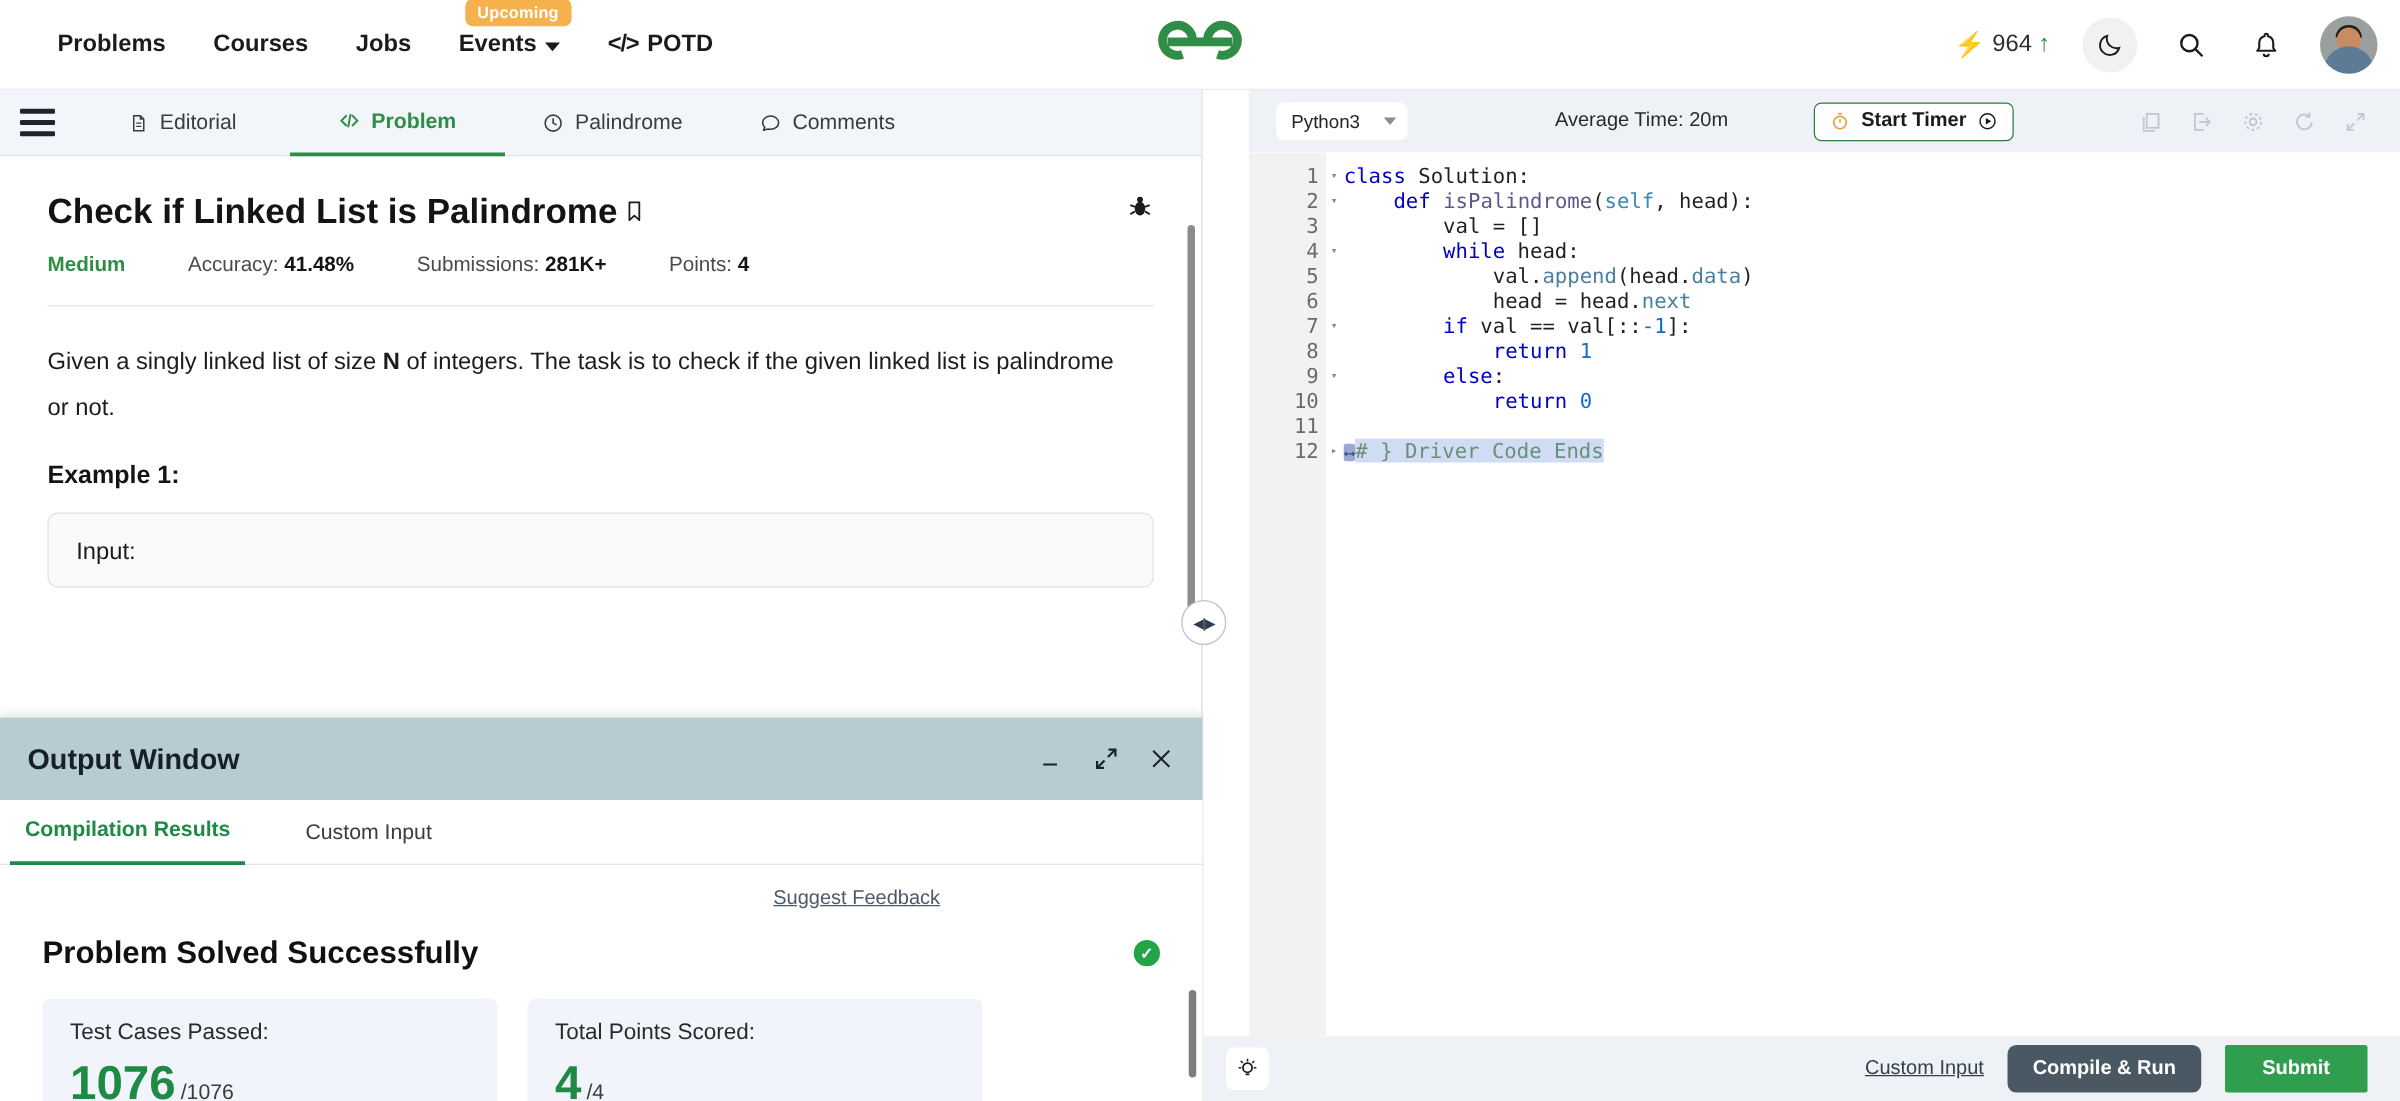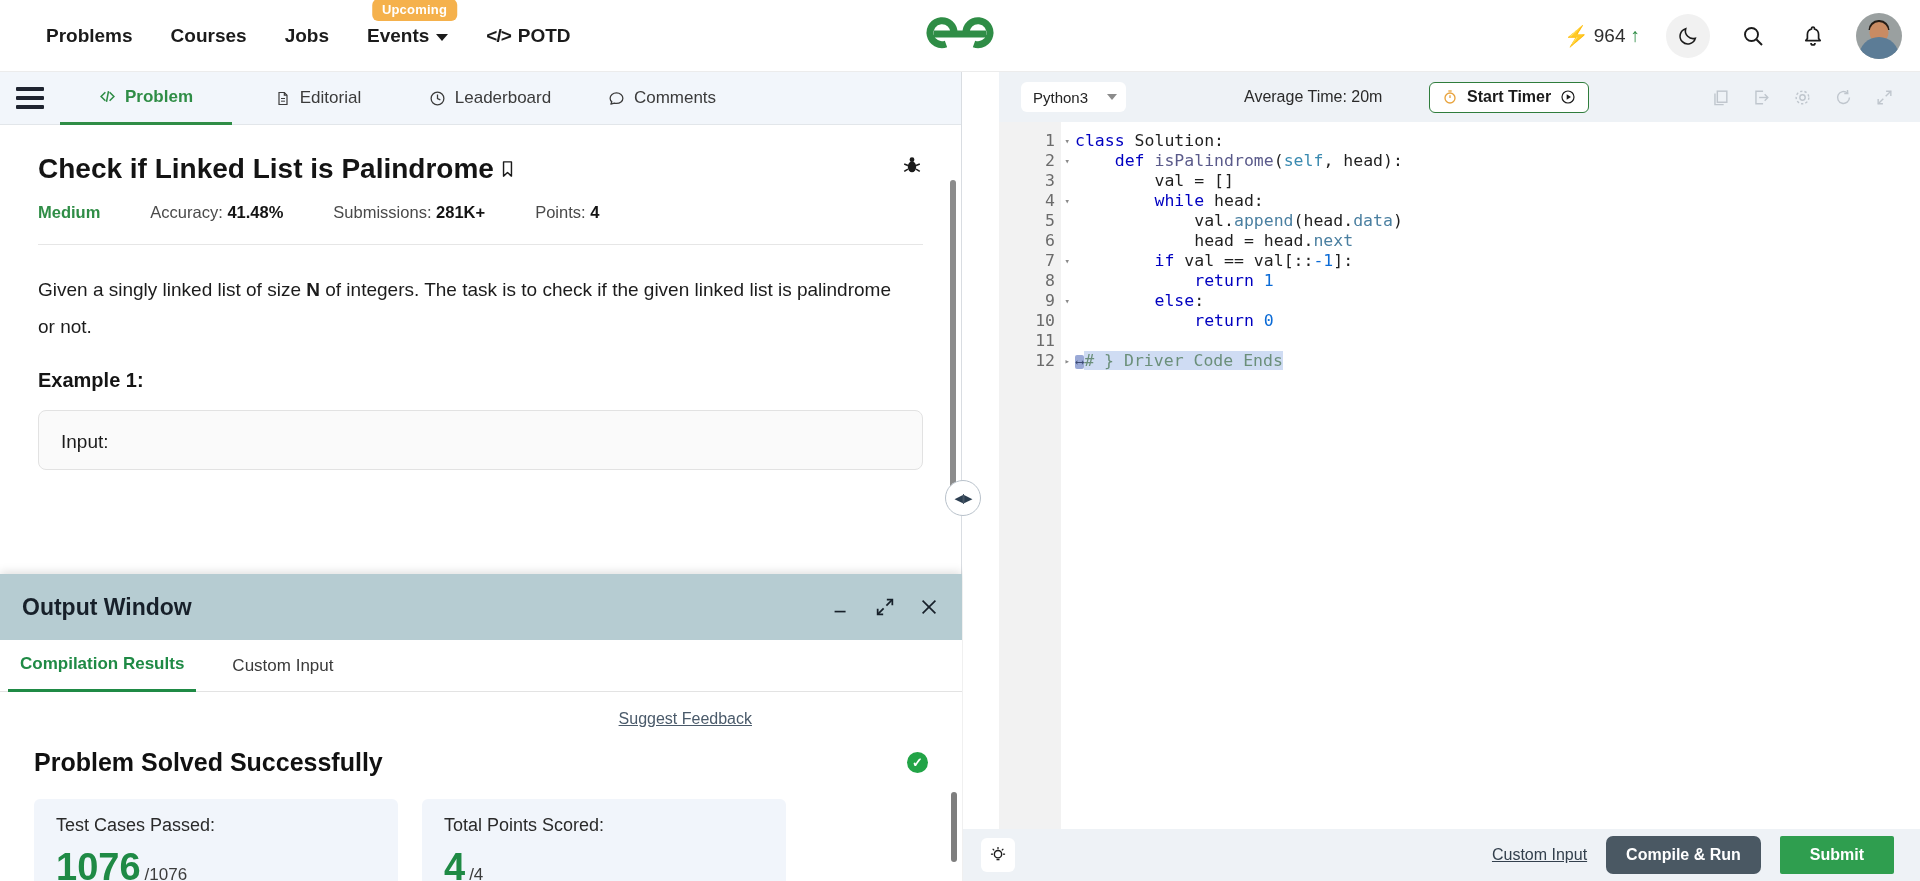--- a/index.html
+++ b/index.html
@@ -112,21 +112,21 @@
     background: #fff; box-shadow: 0 -2px 9px rgba(0,0,0,.13);
   }
   .ow-head {
     height: 66px; background: #b6ccd2; display: flex; align-items: center;
     padding: 0 22px; justify-content: space-between;
   }
   .ow-title { font-size: 23px; font-weight: 700; color: #17202a; }
   .ow-actions { display: flex; align-items: center; gap: 22px; }
   .ow-actions div { cursor: pointer; display:flex; align-items:center; justify-content:center; }
   .ow-tabs {
-    height: 52px; display: flex; align-items: center; gap: 24px; padding: 0 0 0 8px;
+    height: 52px; display: flex; align-items: center; gap: 36px; padding: 0 0 0 8px;
     border-bottom: 1px solid #e3e3e3;
   }
   .ow-tab { font-size: 17px; color: #3b3b3b; cursor: pointer; height: 52px; display:flex;align-items:center; padding: 0 12px;}
   .ow-tab.active { color: #1f8a45; font-weight: 700; border-bottom: 3px solid #1f8a45; }
   .ow-content { position: relative; padding: 18px 34px 0; height: 272px; overflow: hidden; }
   .feedback { position: absolute; right: 210px; top: 18px; font-size: 16px; color: #4a5a6a;
               text-decoration: underline; cursor: pointer; }
   .solved { margin-top: 38px; font-size: 25px; font-weight: 700; color: #111; display: flex; align-items: center; gap: 4px; justify-content: space-between; }
   .check-circle { width: 21px; height: 21px; border-radius: 50%; background: #22a447;
      display:flex; align-items:center; justify-content:center; color:#fff; font-size:13px; font-weight:700; }
@@ -150,21 +150,21 @@
     height: 50px; background: #eef2f6; display: flex; align-items: center; padding: 0 22px; position: relative;
   }
   .lang-select {
     background: #fff; border-radius: 6px; height: 30px; width: 105px;
     display: flex; align-items: center; justify-content: space-between;
     padding: 0 9px 0 12px; font-size: 15px; color: #242424; cursor: pointer;
   }
   .lang-select .caret { width:0;height:0;border-left:5px solid transparent;border-right:5px solid transparent;border-top:6px solid #8b8b8b;}
   .avg-time { position: absolute; left: 245px; font-size: 16px; color: #2a2a2a; }
   .timer-btn {
-    position: absolute; left: 430px; display: flex; align-items: center; gap: 9px;
+    position: absolute; left: 452px; display: flex; align-items: center; gap: 9px;
     border: 1px solid #2f7d3c; border-radius: 6px; background: #fff; height: 31px;
     padding: 0 12px; font-size: 16px; font-weight: 700; color: #1b1b1b; cursor: pointer;
   }
   .ed-icons { position: absolute; right: 26px; display: flex; align-items: center; gap: 22px; }
   .ed-icons div { cursor: pointer; opacity: .55; display:flex;align-items:center;justify-content:center; }
 
   .code-area { position: relative; height: 707px; background: #fff; overflow: hidden; display: flex; }
   .gutter {
     width: 62px; background: #f2f2f2; padding-top: 9px; text-align: right;
     font-family: "DejaVu Sans Mono", monospace; font-size: 16.5px; color: #6b6b6b; line-height: 20px;
@@ -265,43 +265,43 @@
     </div>
   </div>
 
   <div class="left-panel">
     <div class="tabbar">
       <div class="hamburger">
         <span></span>
           <span></span>
           <span></span>
       </div>
-      <div class="tab active">
-        <svg width="17" height="17" viewBox="0 0 24 24">
-          <polyline points="9,6 3,12 9,18" fill="none" stroke="#2f8d46" stroke-width="2.2"></polyline>
-          <polyline points="15,6 21,12 15,18" fill="none" stroke="#2f8d46" stroke-width="2.2"></polyline>
-          <line x1="13.4" y1="4.5" x2="10.6" y2="19.5" stroke="#2f8d46" stroke-width="2.2"></line>
-        </svg>
-        <span>Problem</span>
-      </div>
       <div class="tab">
         <svg width="16" height="17" viewBox="0 0 24 24">
           <path d="M6 3h8l4 4v14H6z" fill="none" stroke="#3b3b3b" stroke-width="1.8"></path>
           <path d="M14 3v4h4" fill="none" stroke="#3b3b3b" stroke-width="1.8"></path>
           <line x1="9" y1="12" x2="15" y2="12" stroke="#3b3b3b" stroke-width="1.5"></line>
           <line x1="9" y1="16" x2="15" y2="16" stroke="#3b3b3b" stroke-width="1.5"></line>
         </svg>
         <span>Editorial</span>
       </div>
+      <div class="tab active">
+        <svg width="17" height="17" viewBox="0 0 24 24">
+          <polyline points="9,6 3,12 9,18" fill="none" stroke="#2f8d46" stroke-width="2.2"></polyline>
+          <polyline points="15,6 21,12 15,18" fill="none" stroke="#2f8d46" stroke-width="2.2"></polyline>
+          <line x1="13.4" y1="4.5" x2="10.6" y2="19.5" stroke="#2f8d46" stroke-width="2.2"></line>
+        </svg>
+        <span>Problem</span>
+      </div>
       <div class="tab">
         <svg width="17" height="17" viewBox="0 0 24 24">
           <circle cx="12" cy="12" r="9" fill="none" stroke="#3b3b3b" stroke-width="1.8"></circle>
           <polyline points="12,6.5 12,12 16,14" fill="none" stroke="#3b3b3b" stroke-width="1.8"></polyline>
         </svg>
-        <span>Leaderboard</span>
+        <span>Palindrome</span>
       </div>
       <div class="tab">
         <svg width="17" height="17" viewBox="0 0 24 24">
           <path d="M21 11.5c0 4.1-4 7.5-9 7.5a11 11 0 0 1-3-.4L4 20l1.4-3.3A6.9 6.9 0 0 1 3 11.5C3 7.4 7 4 12 4s9 3.4 9 7.5z" fill="none" stroke="#3b3b3b" stroke-width="1.8" stroke-linejoin="round"></path>
         </svg>
         <span>Comments</span>
       </div>
     </div>
 
     <div class="problem-body">

